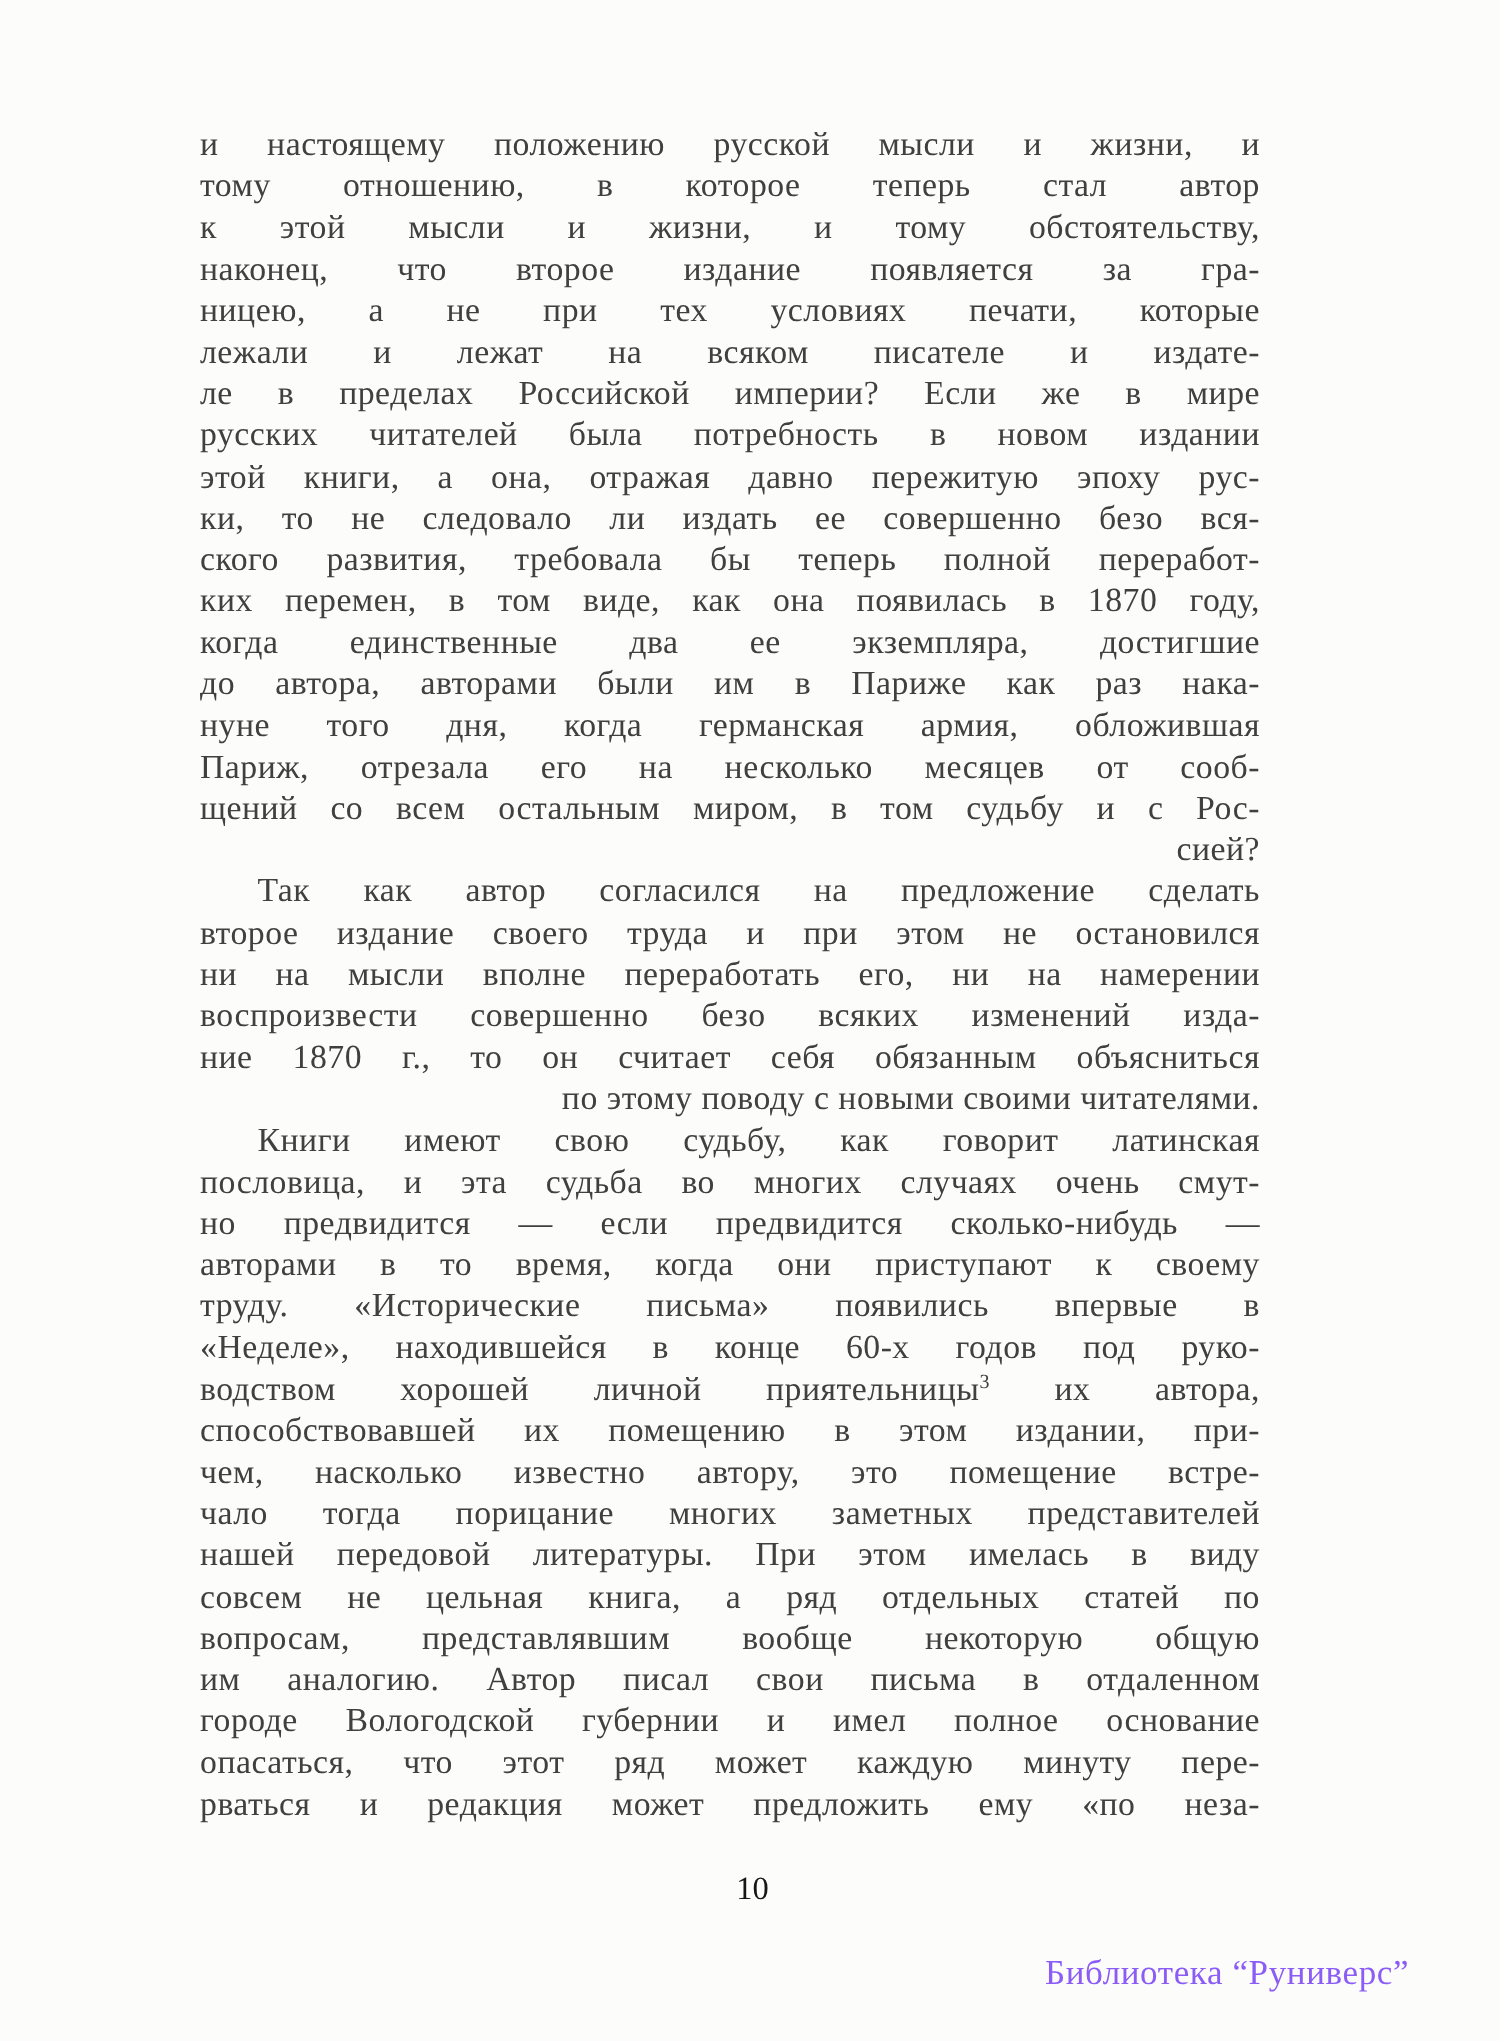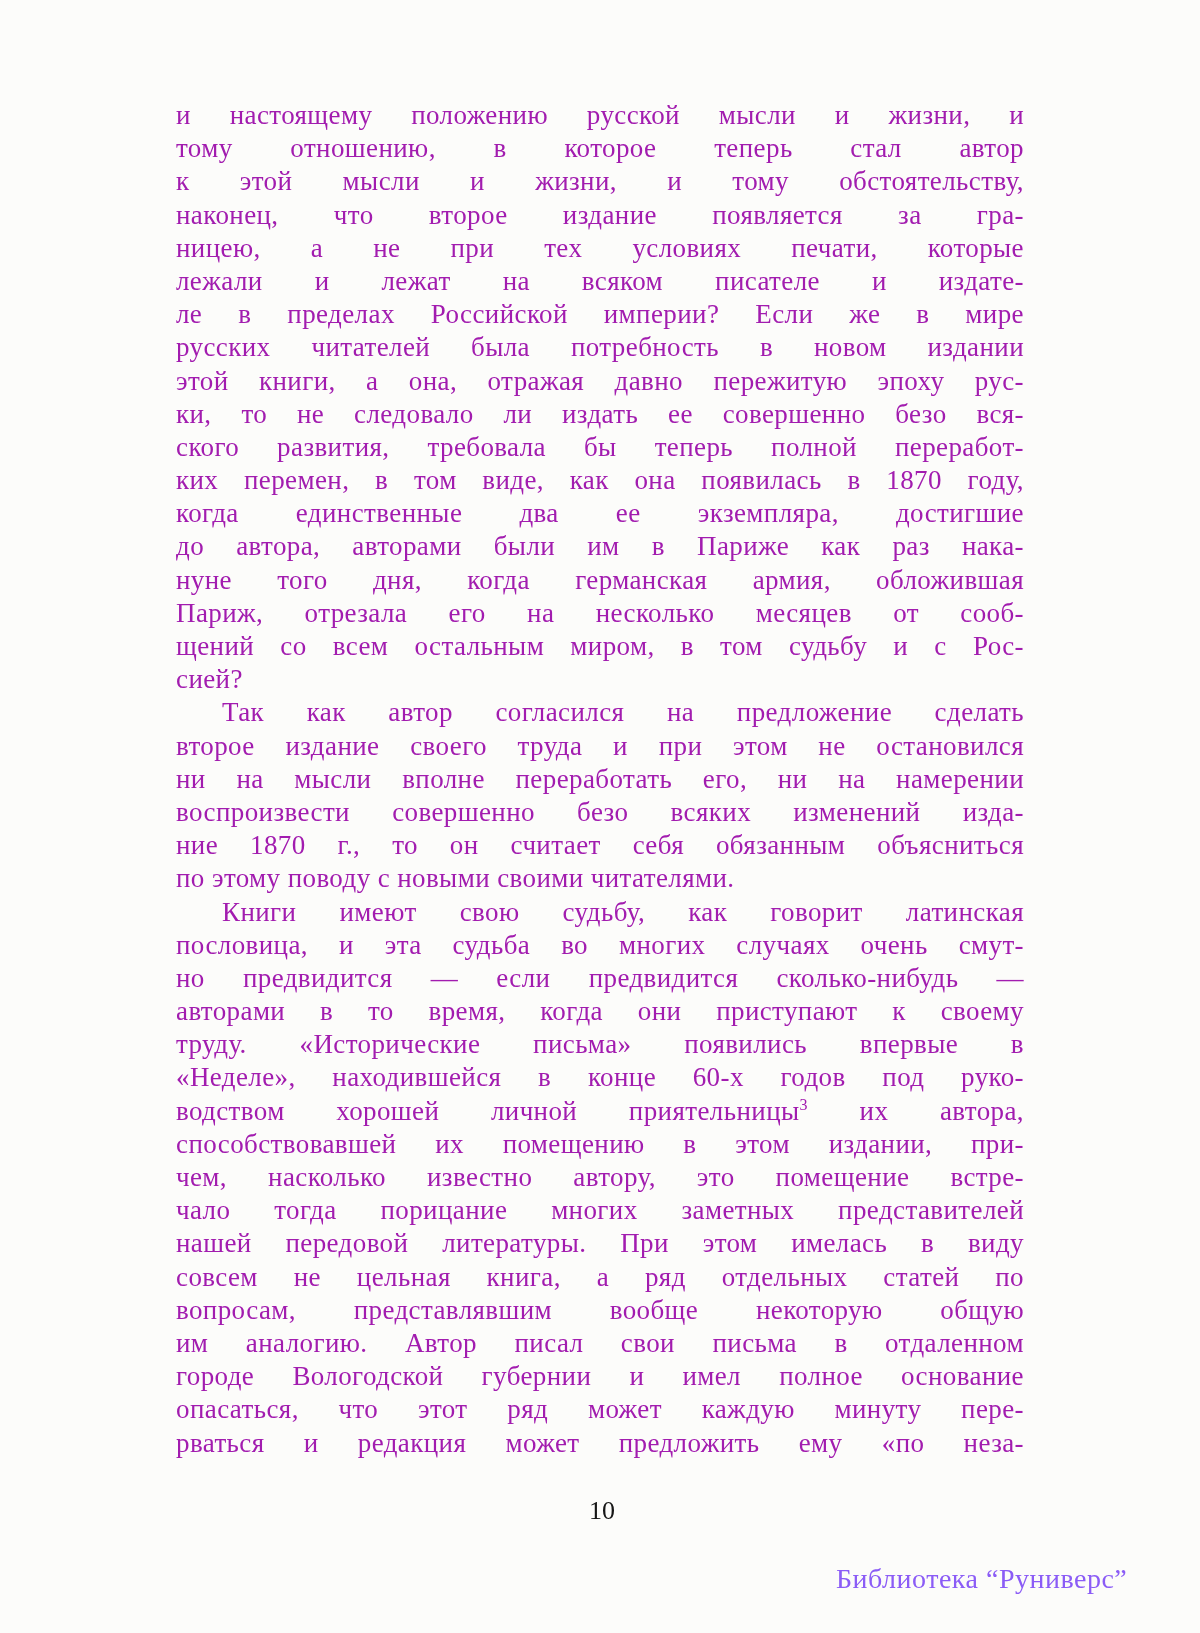--- a/index.html
+++ b/index.html
@@ -10,31 +10,31 @@
   .page {
     position: relative;
     width: 1200px;
     height: 1633px;
     background: #fcfcfa;
     overflow: hidden;
     font-family: "Liberation Serif", "DejaVu Serif", serif;
   }
   .text-block {
     position: absolute;
-    left: 176px;
+    left: 160px;
     top: 99px;
     width: 848px;
-    color: #a21caf;
+    color: #404040;
   }
   .line {
     height: 33.2px;
     line-height: 33.2px;
     font-size: 27px;
     letter-spacing: 0.4px;
-    text-align: left;
+    text-align: right;
   }
   .line.j {
     text-align: justify;
     text-align-last: justify;
   }
   .line.ind {
     text-indent: 46px;
   }
   .line sup {
     font-size: 16px;

